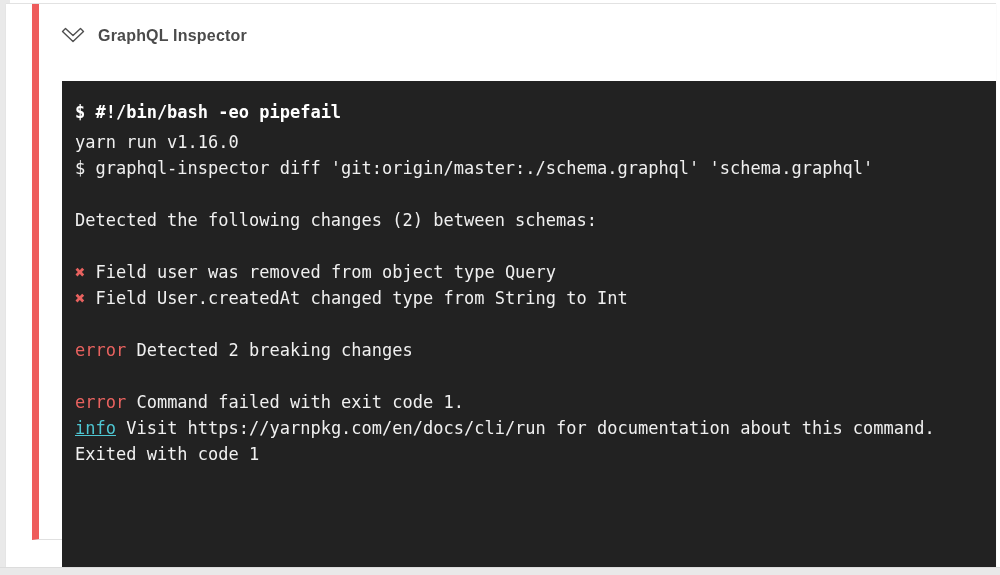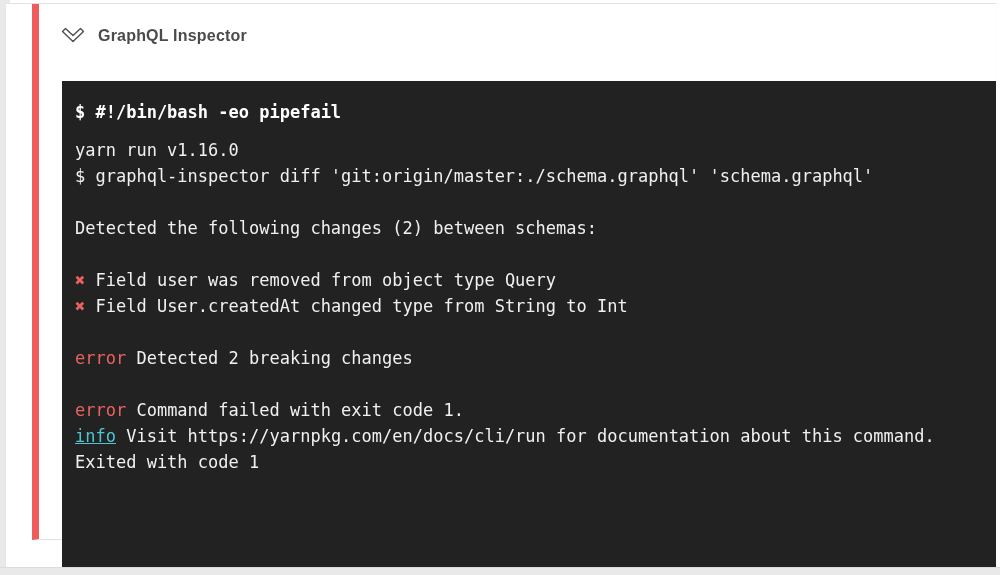--- a/index.html
+++ b/index.html
@@ -45,21 +45,21 @@
     position:absolute;left:23px;top:77px;right:0;height:520px;
     background:var(--term-bg);
     color:var(--term-fg);
     font-family:"DejaVu Sans Mono","Liberation Mono",monospace;
     font-size:17px;line-height:26px;
     padding:18px 0 0 13px;
     overflow:hidden;
   }
   .term-block{margin:0;font:inherit;}
   .term-cmd{font-weight:bold;color:#ffffff;}
-  .term-out{margin-top:12px;}
+  .term-out{margin-top:4px;}
   .tline{white-space:pre;min-height:26px;}
   .seg-red{color:var(--red);}
   .seg-cyan{color:var(--cyan);text-decoration:underline;}
   .bottom-band{
     position:absolute;left:0;top:567px;width:1000px;height:8px;
     background:#e9e9e9;border-top:1px solid #dcdcdc;
   }
 </style>
 </head>
 <body>

